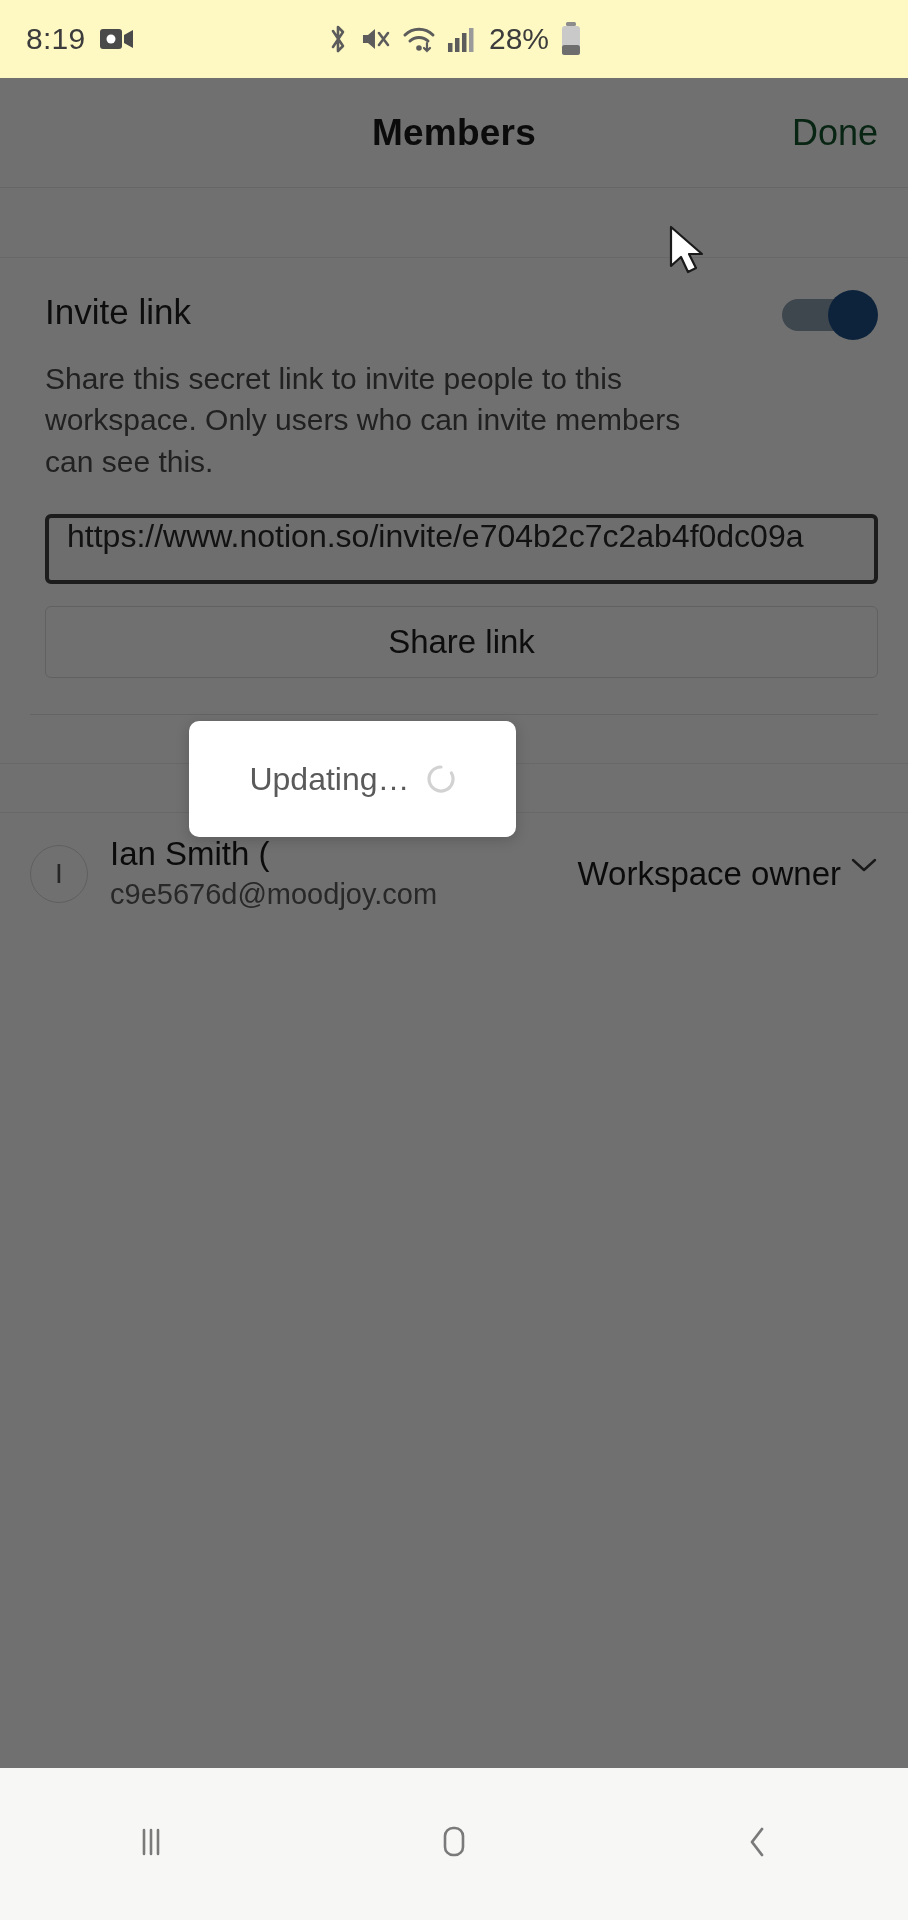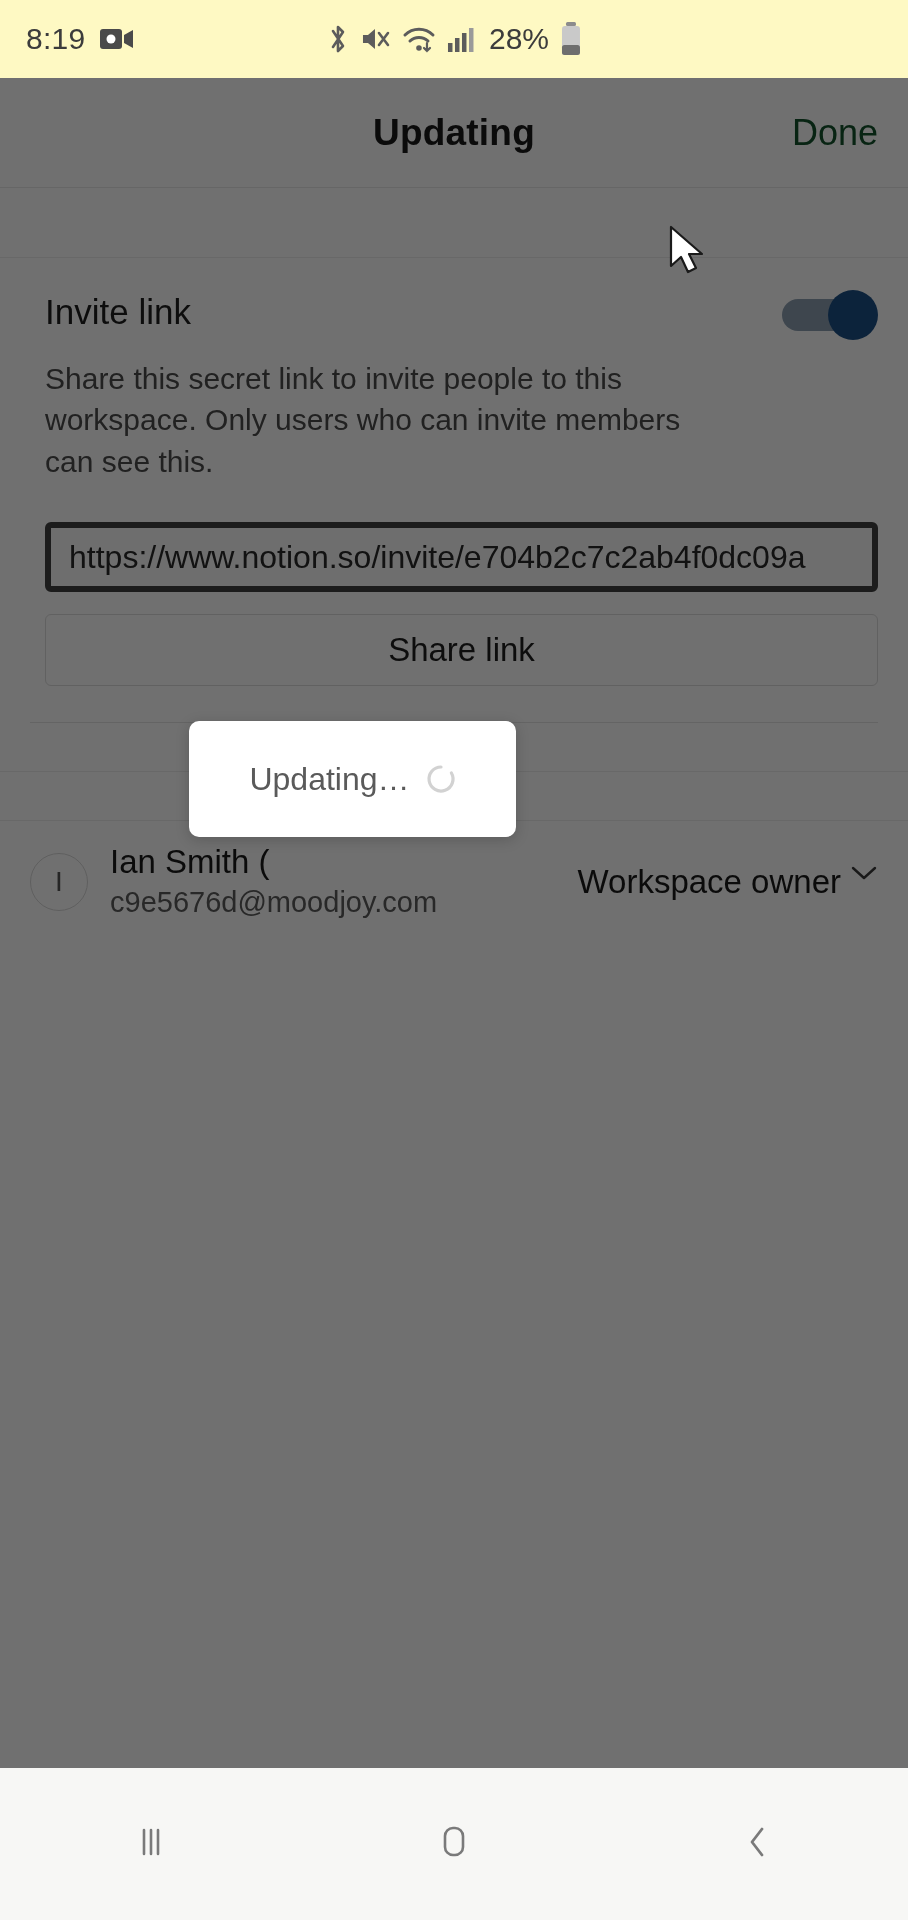--- a/index.html
+++ b/index.html
@@ -64,22 +64,22 @@
     position:absolute; right:0; top:0; width:50px; height:50px;
     border-radius:50%; background:#1d5086;
   }
 
   .section-desc{
     margin-top:20px; font-size:30px; line-height:1.38; color:#4d4d4d;
     max-width:690px;
   }
 
   .link-field{
-    margin-top:40px; height:70px; border:6px solid #404040; border-radius:6px;
-    background:#fafafa; display:flex; align-items:center; padding:0 18px;
+    margin-top:32px; height:70px; border:4px solid #404040; border-radius:6px;
+    background:#fafafa; display:flex; align-items:flex-start; padding:0 18px;
     overflow:hidden; white-space:nowrap;
   }
   .link-field span{ font-size:32px; color:#2a2a2a; white-space:nowrap; }
 
   .btn-outline{
     margin-top:22px; height:72px; width:100%; border:1px solid #dcdcdc;
     border-radius:6px; background:#ffffff; display:flex; align-items:center;
     justify-content:center; font-size:33px; color:#1f1f1f;
   }
   .hr{ margin:36px 30px 0 30px; height:1px; background:#e4e4e4; }
@@ -181,21 +181,21 @@
             <rect x="2" y="4" width="18" height="29" rx="3" fill="#c9c9c9"></rect>
             <rect x="2" y="23" width="18" height="10" rx="2.5" fill="#6e6e6e"></rect>
           </svg>
       </span>
     </div>
   </div>
 
   <div class="content">
 
     <div class="appbar">
-      <div class="appbar-title">Updating</div>
+      <div class="appbar-title">Members</div>
       <div class="appbar-done">Done</div>
     </div>
 
     <div class="spacer-row"></div>
 
 
     <div class="section">
       <div class="section-head">
         <div class="section-title">Invite link</div>
         <div class="toggle">

